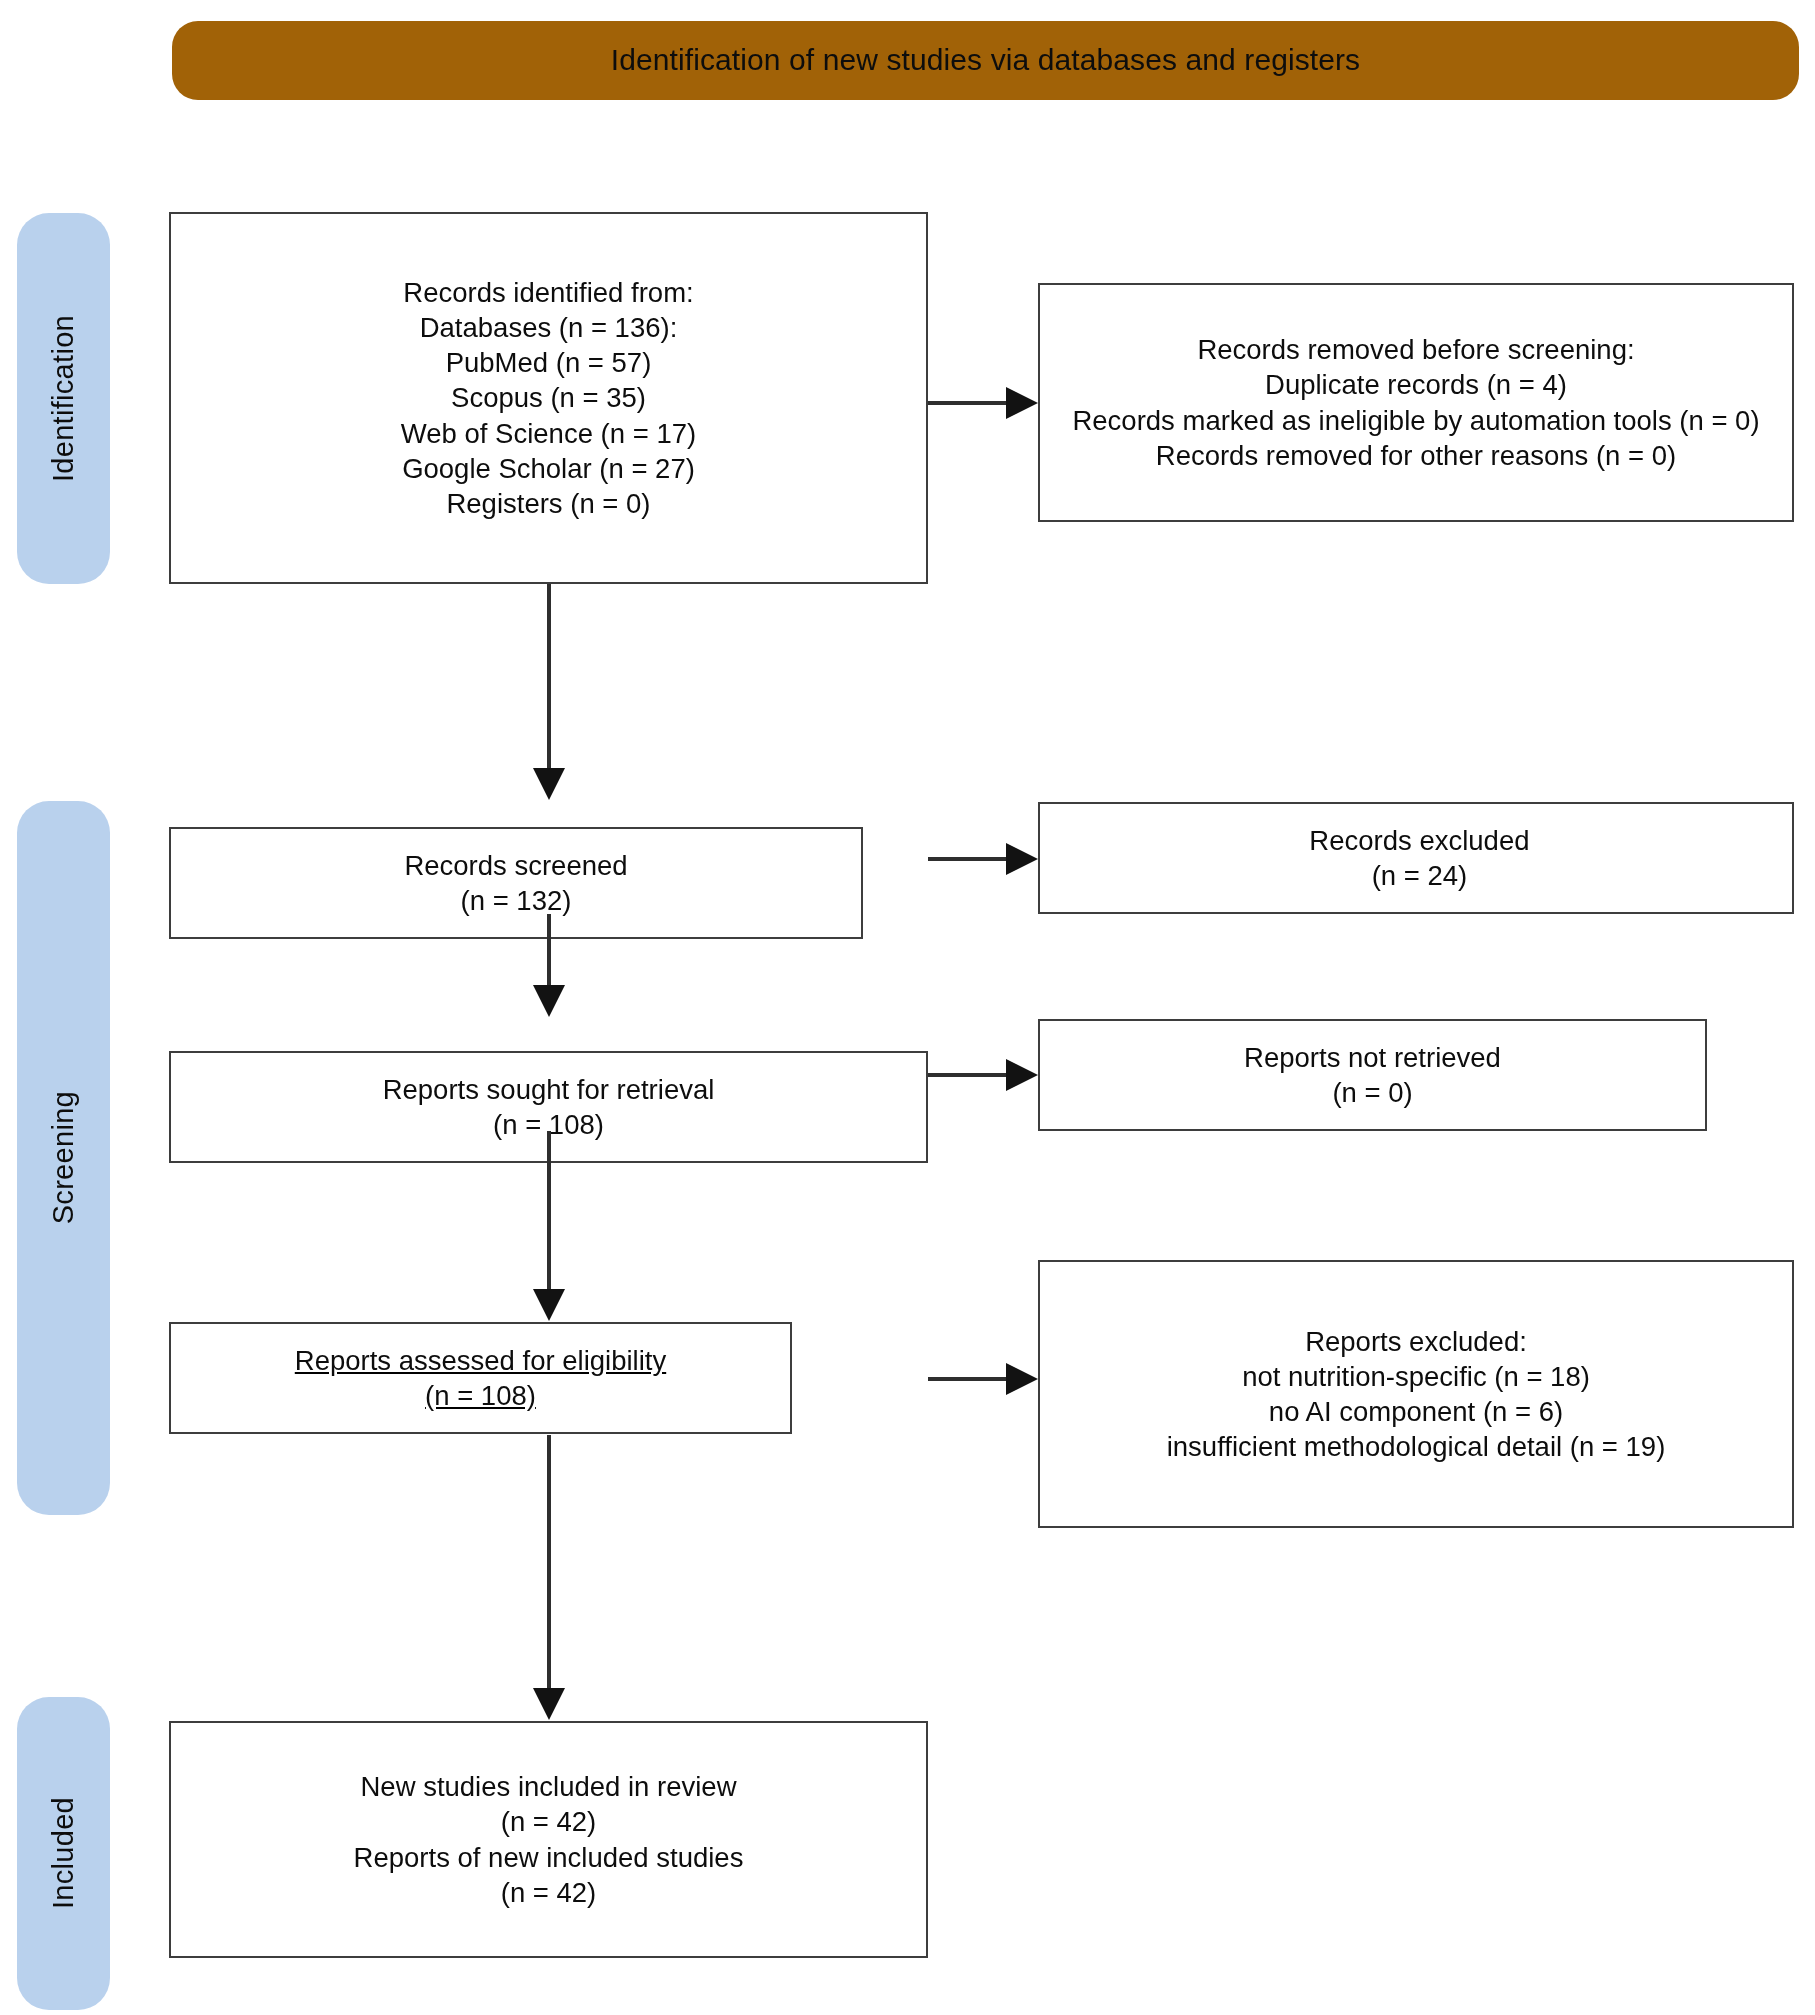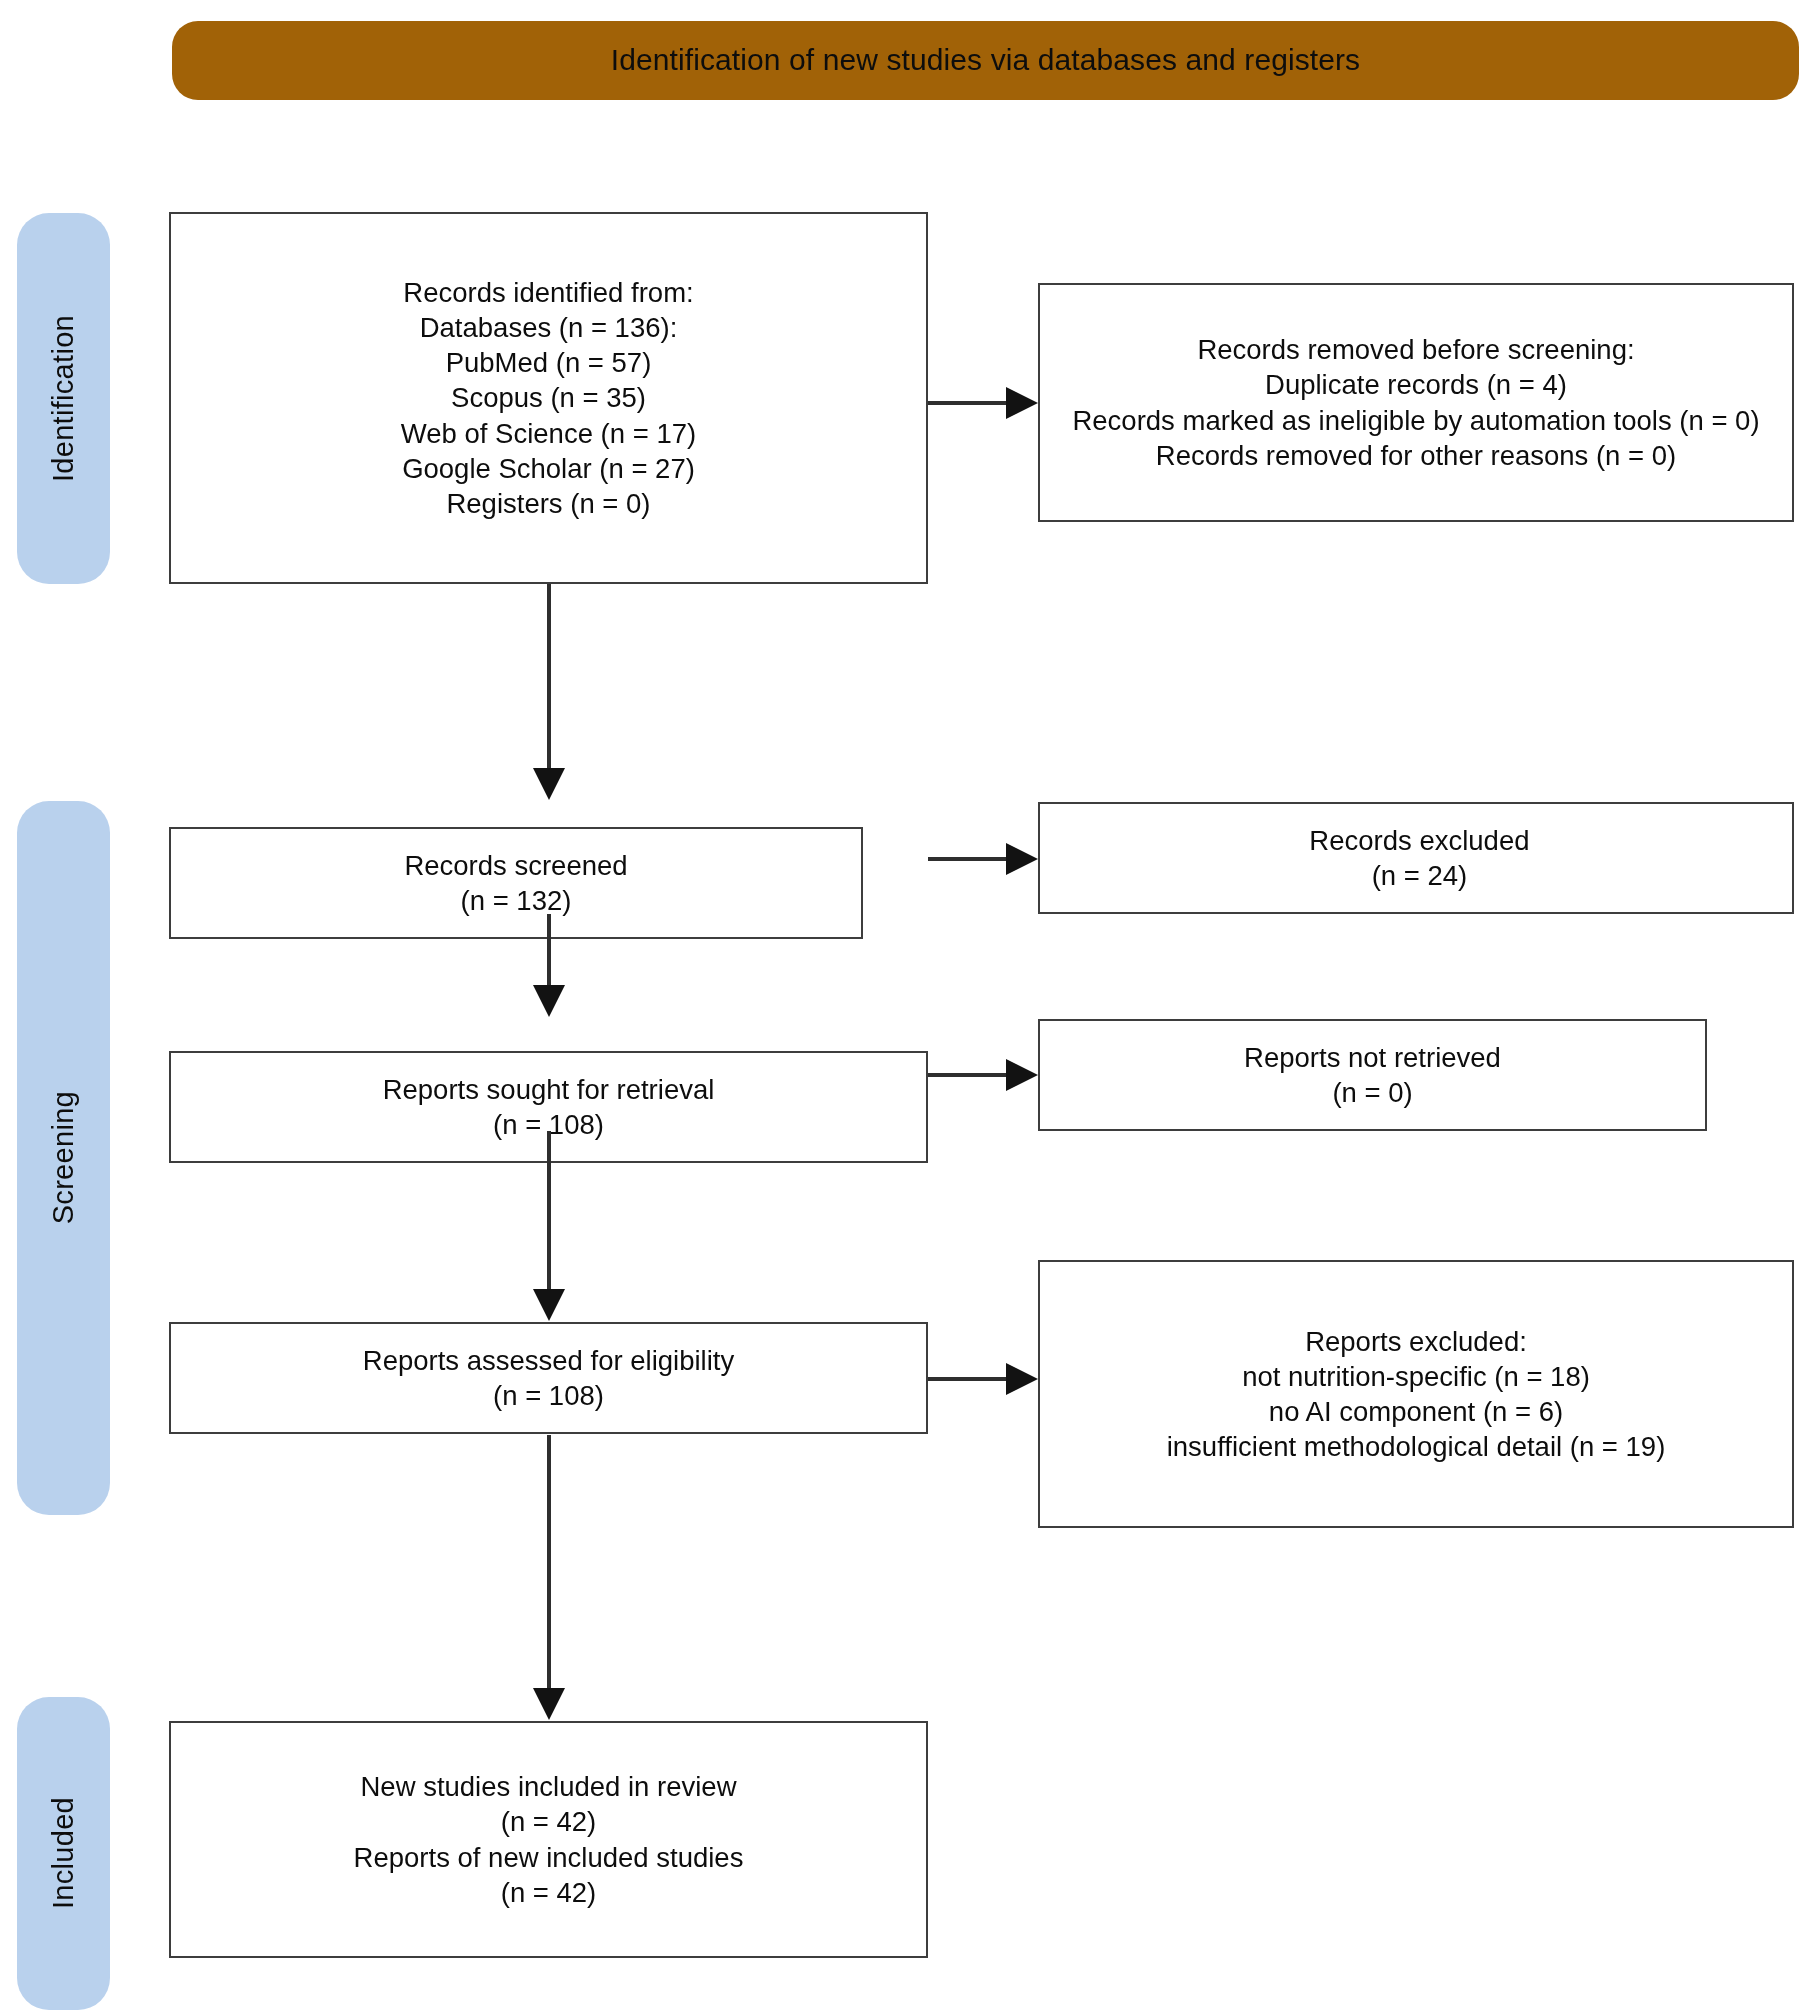--- a/index.html
+++ b/index.html
@@ -77,21 +77,21 @@
     color: #0d0d0d;
     text-align: center;
     white-space: nowrap;
   }
   .fbox.wrapline .line { white-space: normal; }
 
   
   #box-identified         { left: 169px;  top: 212px;  width: 759px; height: 372px; }
   #box-screened           { left: 169px;  top: 802px; width: 694px; height: 112px; margin-top: 25px; }
   #box-sought             { left: 169px;  top: 1019px; width: 759px; height: 112px; margin-top: 32px; }
-  #box-assessed           { left: 169px;  top: 1322px; width: 759px; height: 112px; }
+  #box-assessed           { left: 169px;  top: 1322px; width: 623px; height: 112px; text-decoration: underline; }
   #box-included           { left: 169px;  top: 1721px; width: 759px; height: 237px; }
 
   
   #box-removed            { left: 1038px; top: 283px;  width: 756px; height: 239px; }
   #box-records-excluded   { left: 1038px; top: 802px; width: 756px; height: 112px; padding-left: 16px; }
   #box-not-retrieved      { left: 1038px; top: 1019px; width: 669px; height: 112px; }
   #box-reports-excluded   { left: 1038px; top: 1260px; width: 756px; height: 268px; }
 
   
   .conn {

